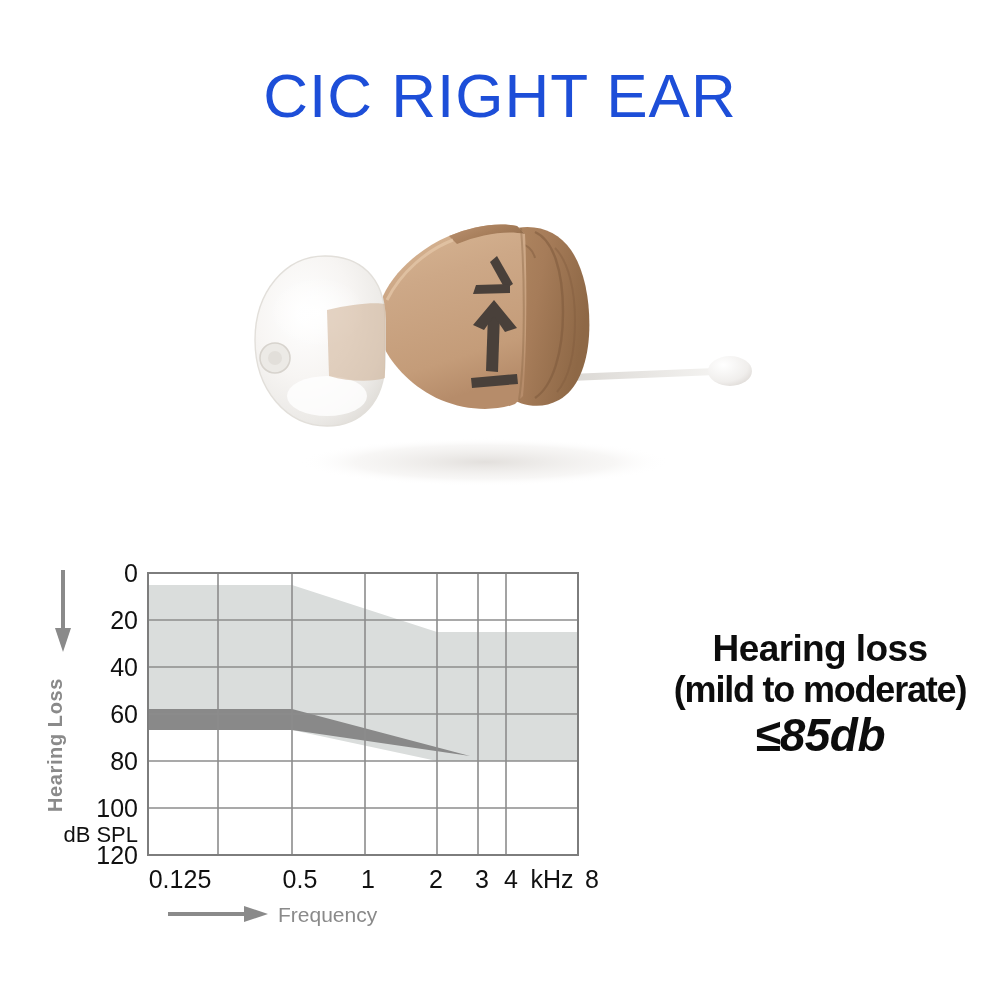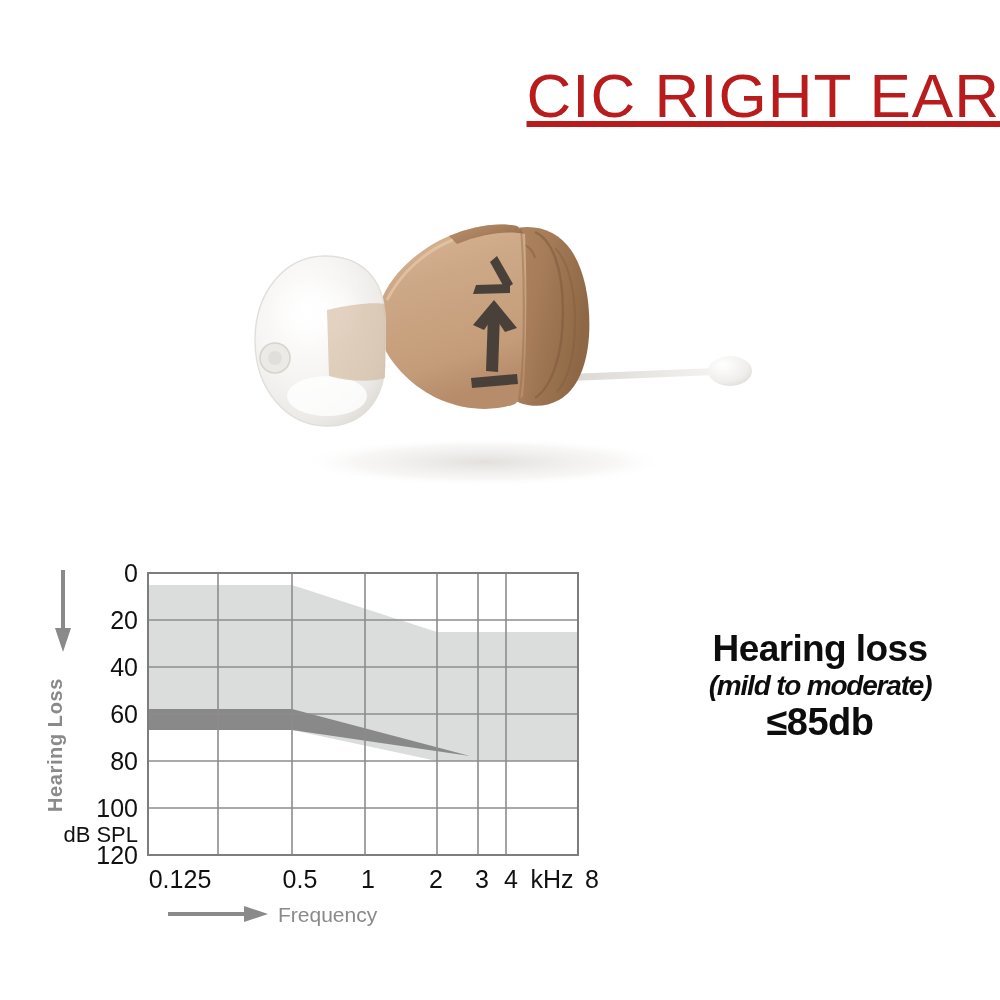--- a/index.html
+++ b/index.html
@@ -11,27 +11,26 @@
     position:relative;
     overflow:hidden;
     -webkit-font-smoothing:antialiased;
   }
   .page{position:absolute;inset:0;}
 
   
   .title{
     position:absolute;
     top:60px;left:0;width:1000px;
-    text-align:right;
+    text-align:center;
     font-size:62px;
     letter-spacing:1px;
     font-weight:400;
-    color:#b91c1c;
+    color:#1d4ed8;
     font-family:"Liberation Sans", sans-serif;
-    text-decoration:underline;
   }
 
   
   .device{
     position:absolute;
     left:235px;top:200px;
     width:540px;height:300px;
   }
   .device svg{display:block;}
 
@@ -50,22 +49,22 @@
     width:360px;
     text-align:center;
     color:#0d0d0d;
     font-family:"Liberation Sans", sans-serif;
     font-weight:700;
     font-size:37px;
     line-height:1.13;
     letter-spacing:-0.6px;
   }
   .caption div{white-space:nowrap;}
-  .caption .l3{font-size:28px;letter-spacing:-1.2px;font-style:italic;}
-  .caption .l4{font-size:38px;letter-spacing:-0.5px;}
+  .caption .l3{font-size:36px;letter-spacing:-1.2px;}
+  .caption .l4{font-size:46px;letter-spacing:-0.5px;font-style:italic;}
 </style>
 </head>
 <body>
 
 <div class="page">
 
   <div class="title">CIC RIGHT EAR</div>
 
   <div class="device">
     <svg width="540" height="300" viewBox="0 0 540 300" xmlns="http://www.w3.org/2000/svg">

